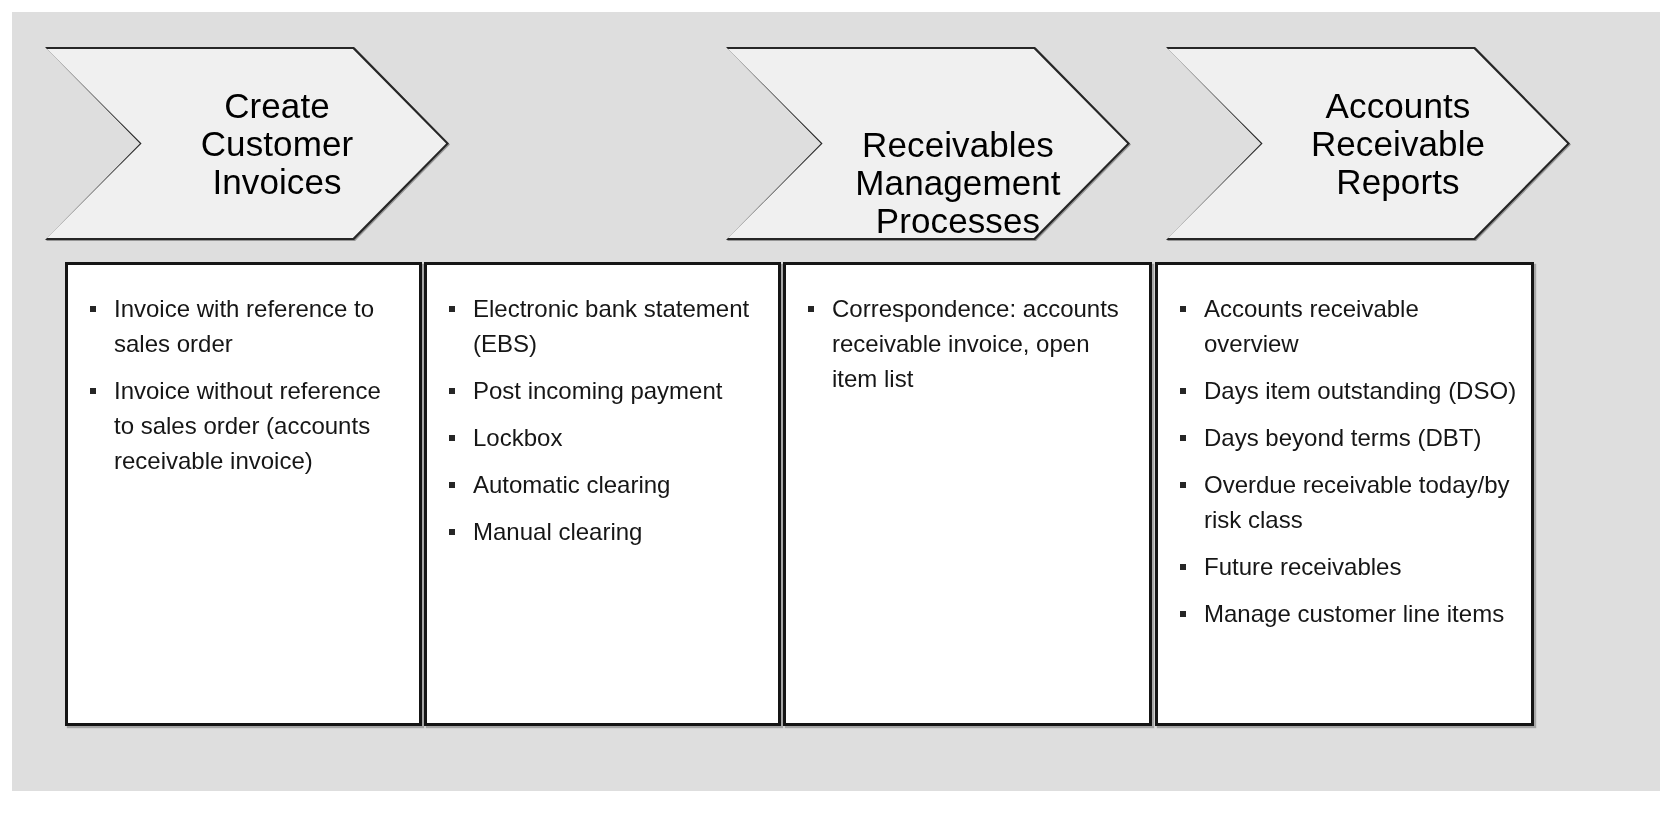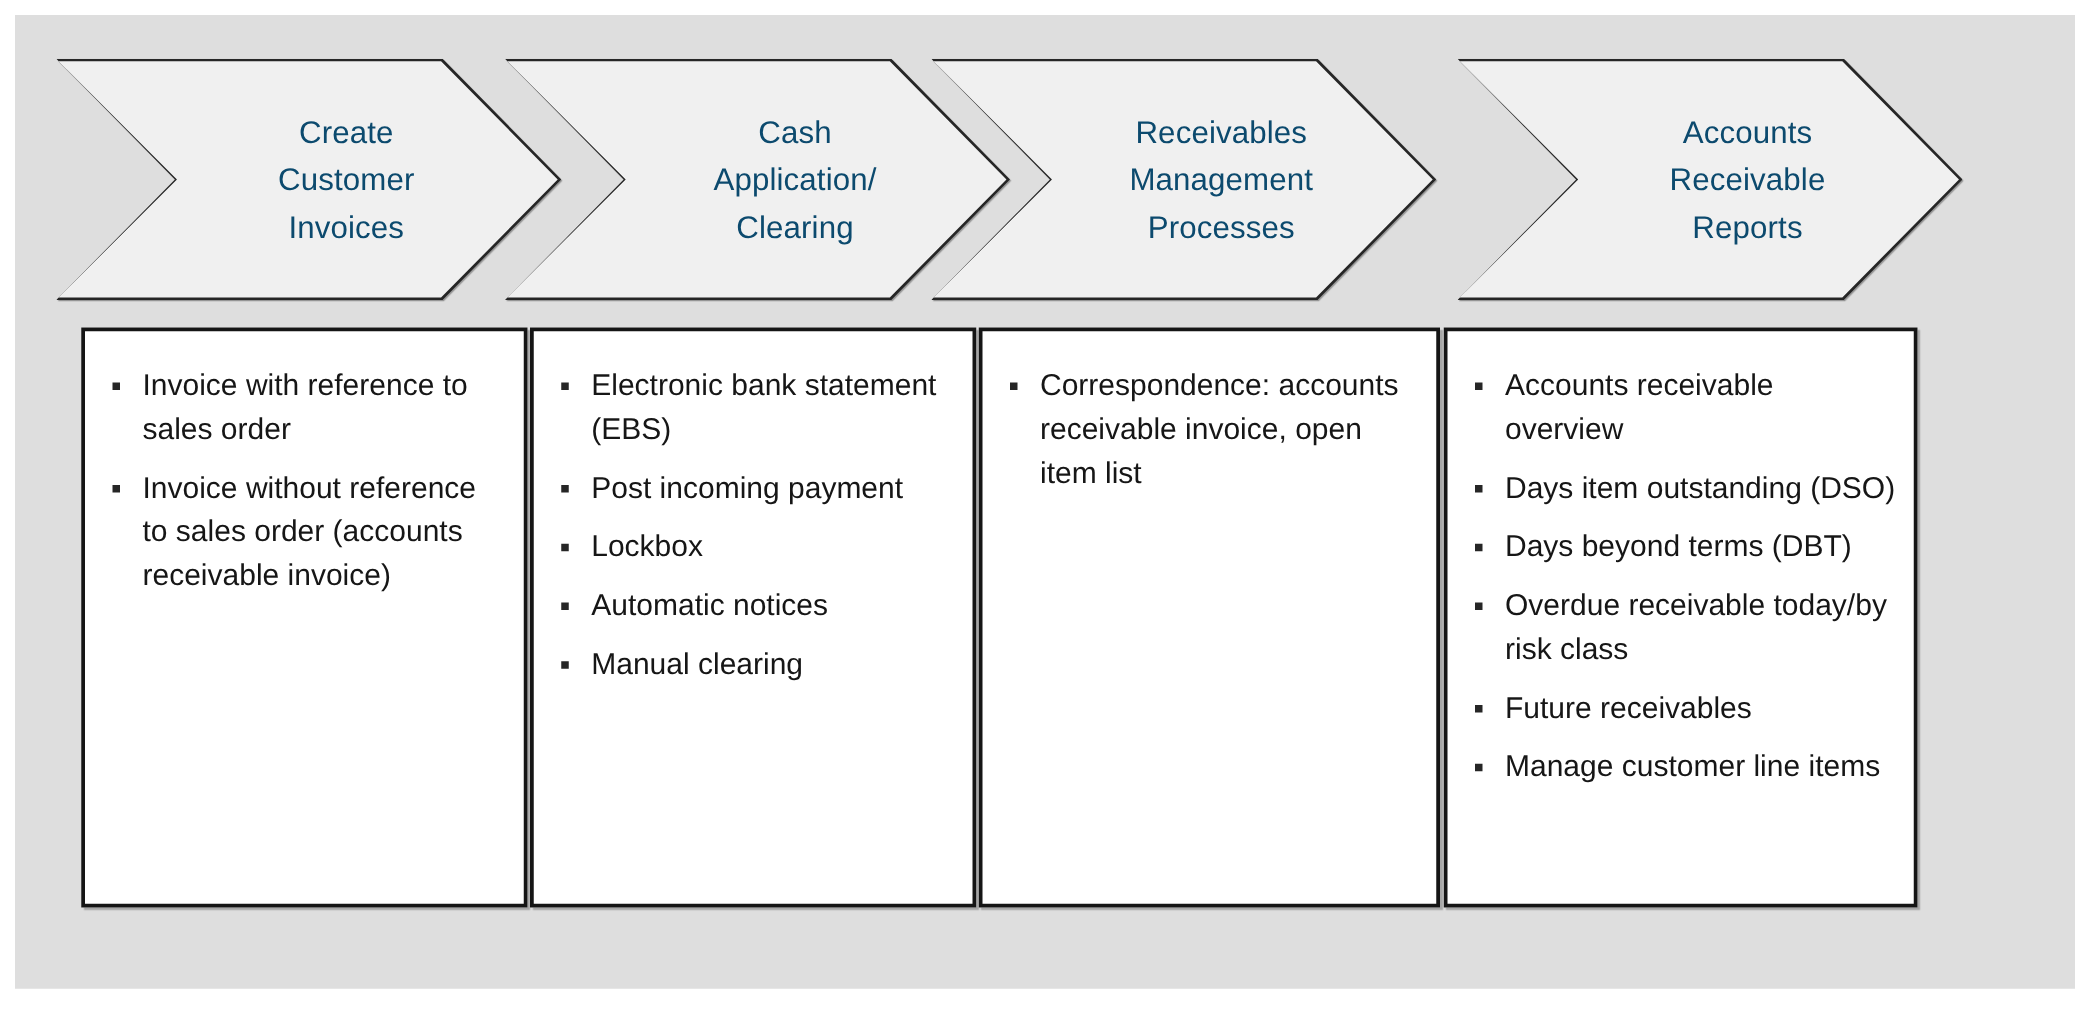--- a/index.html
+++ b/index.html
@@ -56,31 +56,31 @@
     background: #f0f0f0;
     clip-path: polygon(
       0.45% 1.0%, 76.2% 1.0%, 99.3% 50%, 76.2% 99.0%, 0.45% 99.0%, 23.9% 50%
     );
   }
 
   .chevron-label {
     position: relative;
     z-index: 3;
     text-align: center;
-    font-size: 25px;
+    font-size: 35px;
     line-height: 38px;
-    color: #0c4a6e;
+    color: #000000;
     letter-spacing: 0.1px;
     white-space: pre-line;
   }
 
   
   .col-0 { left: 33px;   }
   .col-1 { left: 392px;  }
-  .col-2 { left: 733px;  }
+  .col-2 { left: 714px; align-items: flex-end;  }
   .col-3 { left: 1154px; }
 
   
   .body-box {
     position: absolute;
     top: 250px;
     width: 357px;
     height: 464px;
     background: #ffffff;
     border: 3px solid #151515;
@@ -124,27 +124,20 @@
   <div class="chevron-row">
 
     <div class="chevron col-0">
       <div class="chevron-shape"></div>
       <div class="chevron-inner"></div>
       <div class="chevron-label">Create
 Customer
 Invoices</div>
     </div>
 
-    <div class="chevron col-1">
-      <div class="chevron-shape"></div>
-      <div class="chevron-inner"></div>
-      <div class="chevron-label">Cash
-Application/
-Clearing</div>
-    </div>
 
     <div class="chevron col-2">
       <div class="chevron-shape"></div>
       <div class="chevron-inner"></div>
       <div class="chevron-label">Receivables
 Management
 Processes</div>
     </div>
 
     <div class="chevron col-3">
@@ -179,21 +172,21 @@
       <li class="bullet-item">
         <span class="bullet-mark"></span>
         <span>Post incoming payment</span>
       </li>
       <li class="bullet-item">
         <span class="bullet-mark"></span>
         <span>Lockbox</span>
       </li>
       <li class="bullet-item">
         <span class="bullet-mark"></span>
-        <span>Automatic notices</span>
+        <span>Automatic clearing</span>
       </li>
       <li class="bullet-item">
         <span class="bullet-mark"></span>
         <span>Manual clearing</span>
       </li>
     </ul>
   </div>
 
   <div class="body-box bbox-2">
     <ul class="bullet-list">

